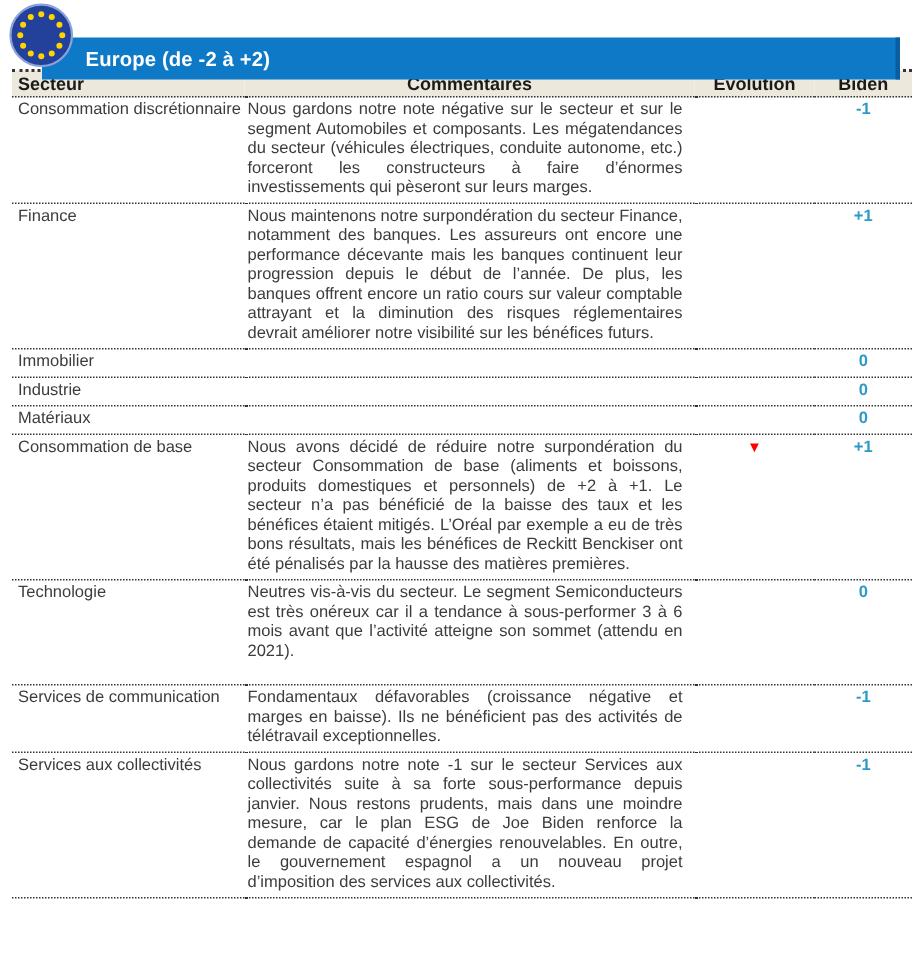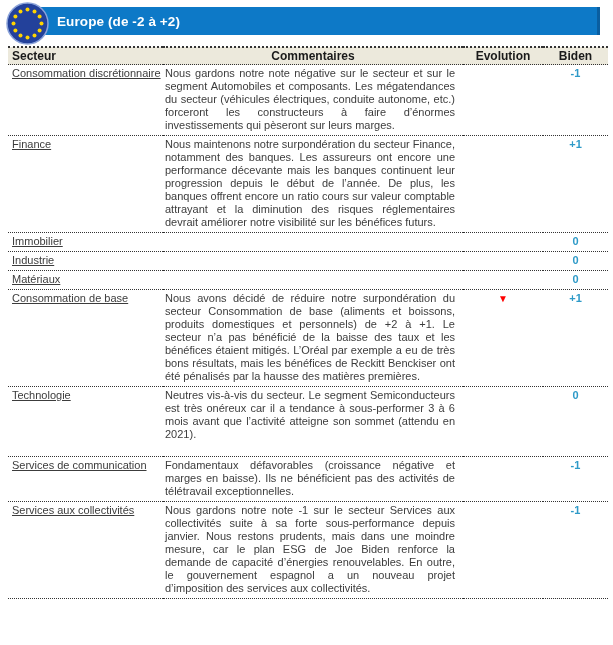--- a/index.html
+++ b/index.html
@@ -7,21 +7,21 @@
   body {
     width: 613px; height: 645px; overflow: hidden;
     font-family: "Liberation Sans", sans-serif;
     color: var(--text_dark, #3c3c3c);
   }
   .page { position: relative; width: 613px; height: 645px; }
 
   
   .banner-wrap { position: relative; height: 46px; }
   .banner {
-    position: absolute; left: 28px; right: 13px; top: 7px; height: 28px;
+    position: absolute; left: 28px; right: 13px; top: 25px; height: 28px;
     background: var(--bar_blue, #0d79c7);
     border-right: 3px solid var(--bar_edge, #0a5ea0);
     display: flex; align-items: center;
   }
   .banner-title {
     color: #ffffff; font-weight: bold; font-size: 13.5px;
     padding-left: 29px; letter-spacing: 0.1px;
   }
   .eu-flag { position: absolute; left: 6px; top: 2px; width: 43px; height: 43px; }
 
@@ -42,21 +42,21 @@
   }
   th {
     font-size: 12px; font-weight: bold; color: #1a1a1a;
     padding: 1px 2px; vertical-align: middle;
   }
   th.h-sector { text-align: left; padding-left: 4px; }
   th.h-comment, th.h-evolution, th.h-note { text-align: center; }
 
   tbody tr { border-bottom: 1px dotted var(--border_col, #333333); }
   td { vertical-align: top; padding: 2px 2px 3px; line-height: 13px; }
-  td.sector  { padding-left: 4px; color: var(--text_dark, #3c3c3c); text-decoration: underline; }
+  td.sector  { padding-left: 4px; color: var(--text_dark, #3c3c3c); }
   td.comment { text-align: justify; padding-right: 8px; color: var(--text_dark, #3c3c3c); }
   td.evolution { text-align: center; }
   td.note {
     text-align: center; color: var(--note_blue, #2e9ac8);
     font-weight: bold; font-size: 11px;
   }
   .down-triangle { color: var(--down_red, #ff0000); font-size: 10px; line-height: 13px; }
 
   
   tbody tr:nth-child(7) td { padding-bottom: 15px; }

